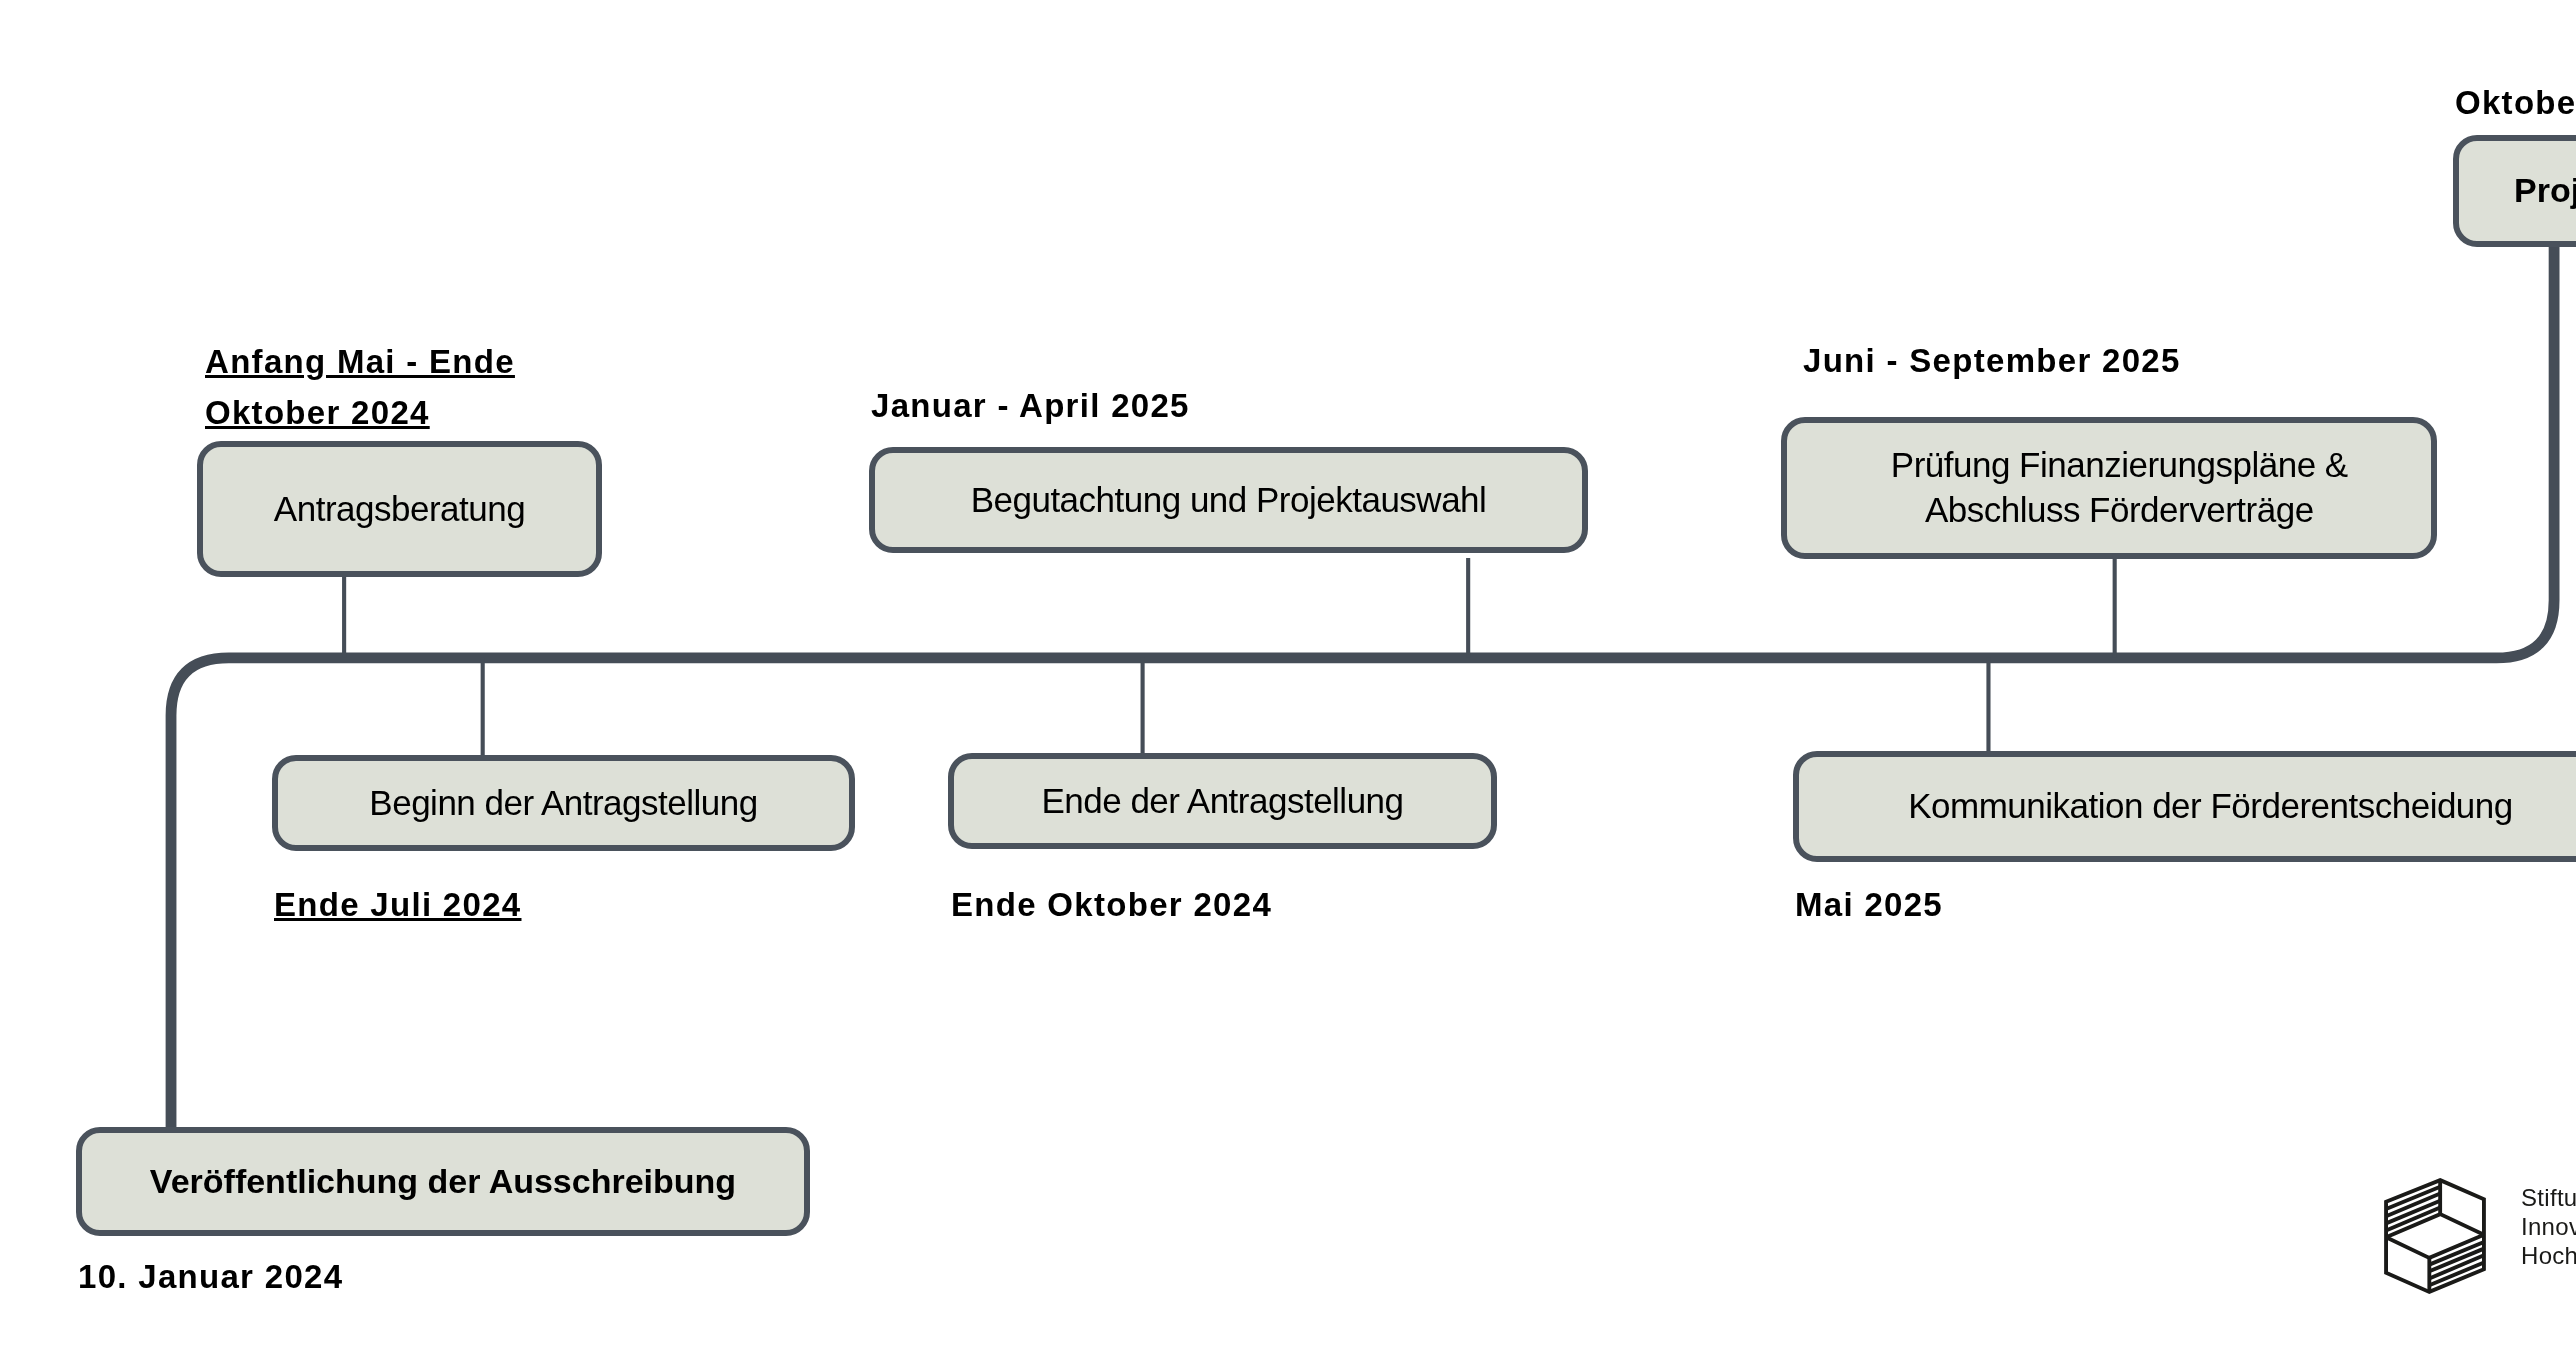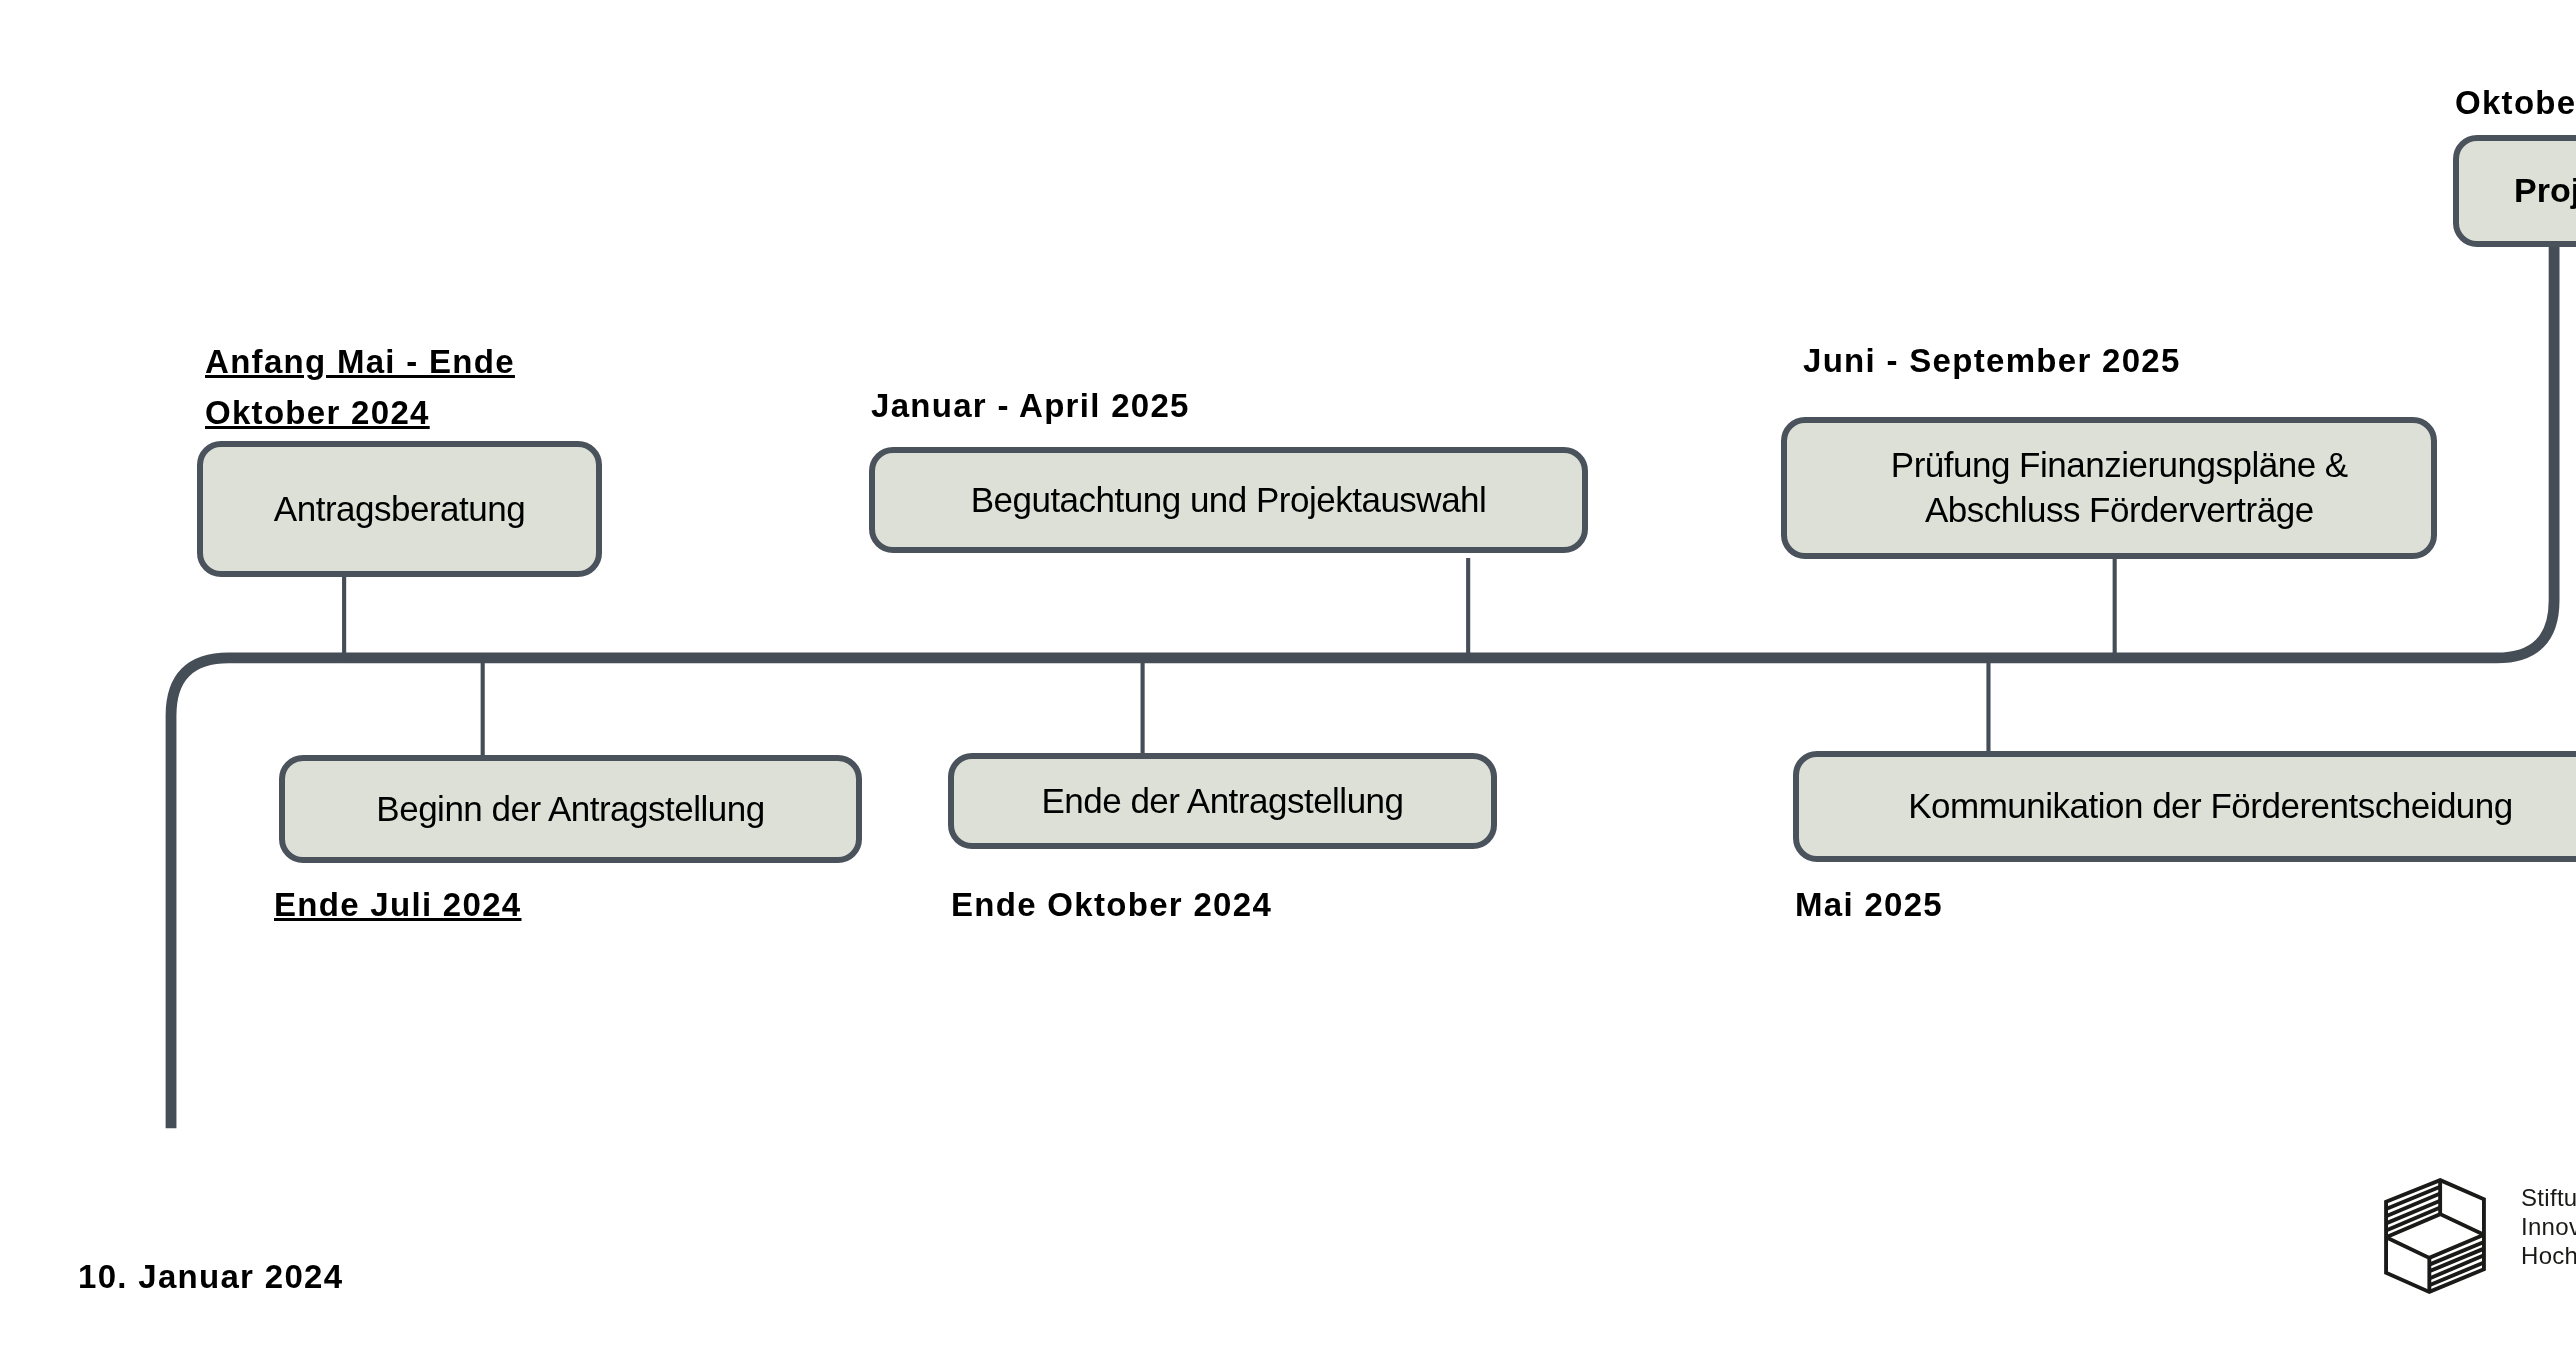--- a/index.html
+++ b/index.html
@@ -29,21 +29,21 @@
     letter-spacing: -0.5px;
     line-height: 1.28;
     white-space: pre-line;
     padding: 0 15.5px;
   }
   .ebox.bold { font-weight: bold; font-size: 34px; letter-spacing: 0; }
 
   .b-antragsberatung   { left: 197px;  top: 441px;  width: 405px;  height: 136px; }
   .b-begutachtung      { left: 869px; top: 447px;  width: 719px; height: 106px; }
   .b-pruefung          { left: 1781px; top: 417px;  width: 656px; height: 142px; padding-left: 36px; }
-  .b-beginn            { left: 272px;  top: 755px; width: 583px; height: 108px; margin-left: 7px; }
+  .b-beginn            { left: 272px;  top: 755px; width: 583px; height: 96px; }
   .b-ende              { left: 948px; top: 753px; width: 549px; height: 96px; }
   .b-kommunikation     { left: 1793px; top: 751px; width: 835px; height: 111px; }
   .b-veroeffentlichung { left: 76px;  top: 1127px; width: 734px; height: 109px; }
   .b-projektstart      { left: 2453px; top: 135px;  width: 311px;  height: 112px; }
 
   
   .dlabel {
     position: absolute;
     font-weight: bold;
     font-size: 33px;
@@ -85,20 +85,23 @@
 
     <path d="M 668 1062 L 668 1277" fill="none" stroke="#454d57" stroke-width="8"></path>
     <path d="M 2850 1083 L 2850 1277" fill="none" stroke="#454d57" stroke-width="8"></path>
     <path d="M 4105 1082 L 4105 1277" fill="none" stroke="#454d57" stroke-width="8"></path>
 
     <path d="M 937 1277 L 937 1470" fill="none" stroke="#454d57" stroke-width="8"></path>
     <path d="M 2218 1277 L 2218 1466" fill="none" stroke="#454d57" stroke-width="8"></path>
     <path d="M 3860 1277 L 3860 1463" fill="none" stroke="#454d57" stroke-width="8"></path>
   </svg>
 
+  <div class="ebox bold b-veroeffentlichung">
+    <span>Veröffentlichung der Ausschreibung</span>
+  </div>
   <div class="ebox b-antragsberatung">
     <span>Antragsberatung</span>
   </div>
   <div class="ebox b-beginn">
     <span>Beginn der Antragstellung</span>
   </div>
   <div class="ebox b-ende">
     <span>Ende der Antragstellung</span>
   </div>
   <div class="ebox b-begutachtung">

